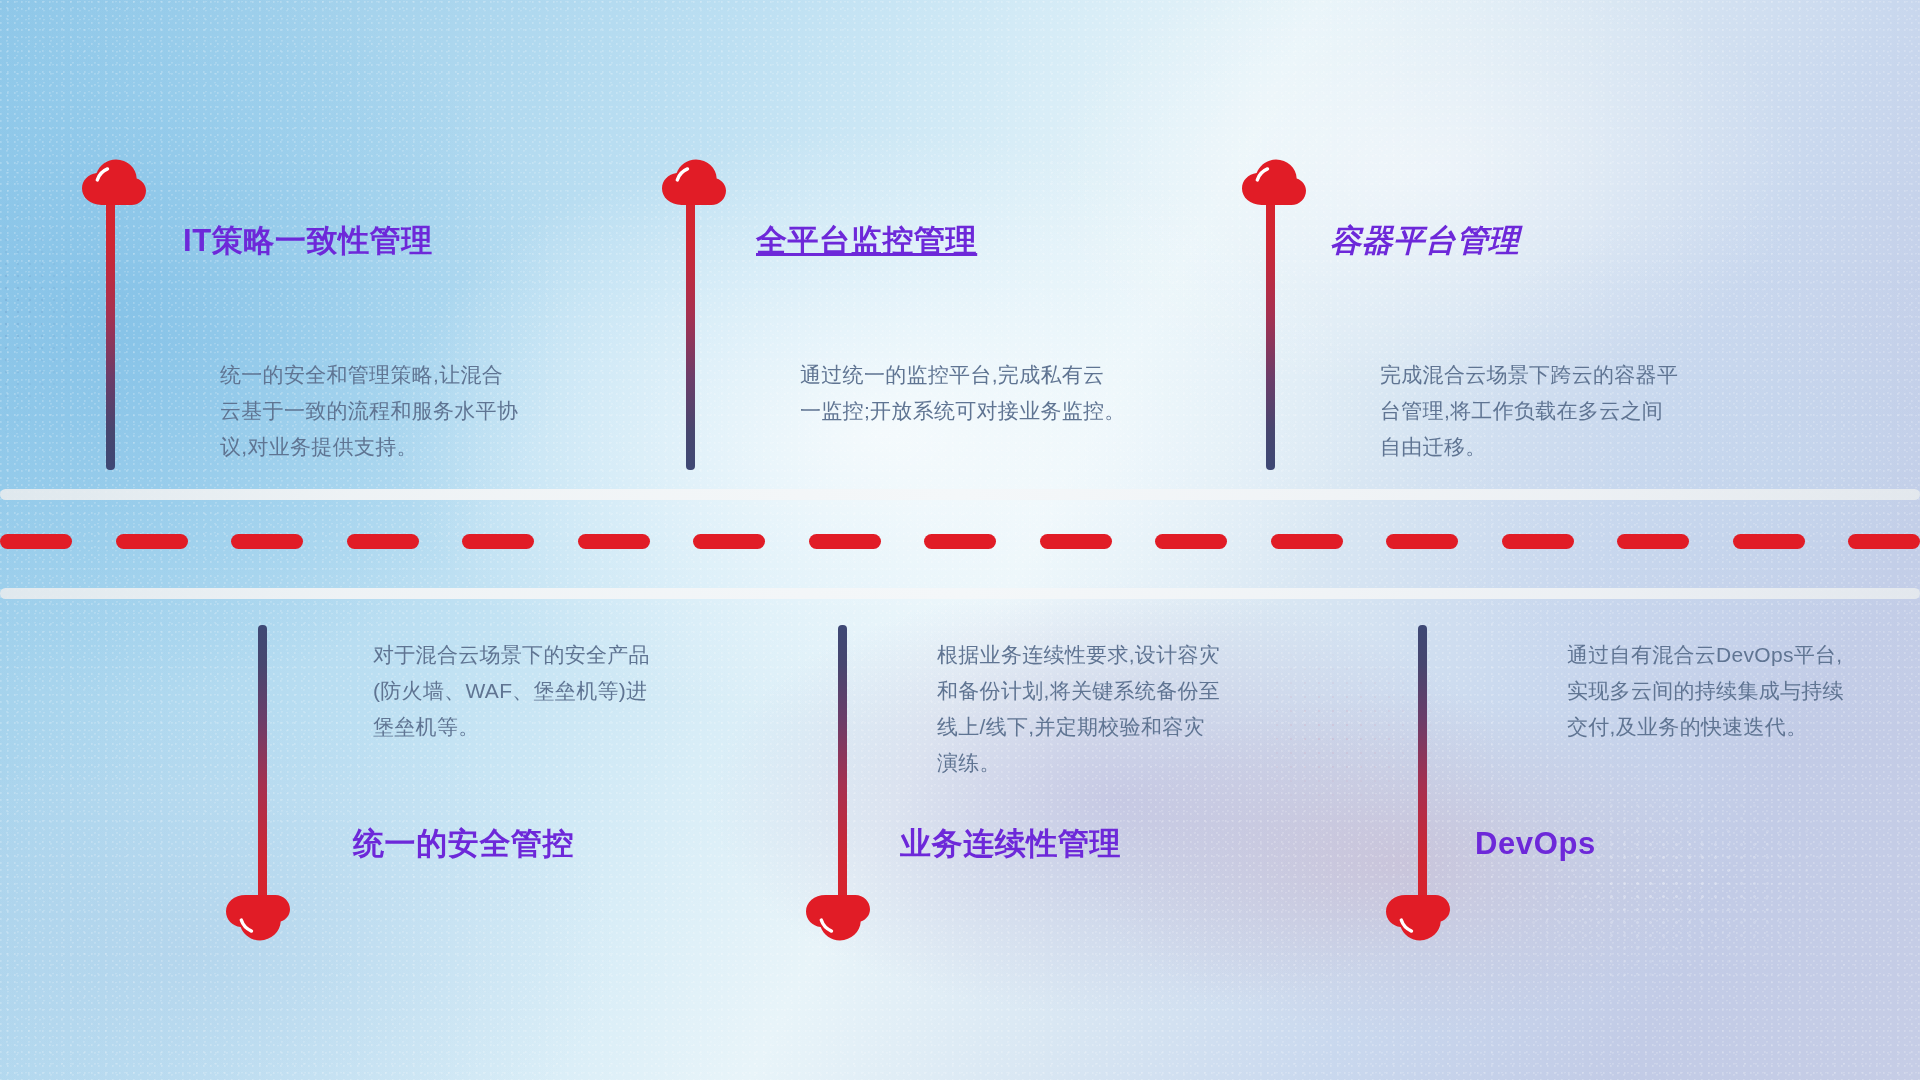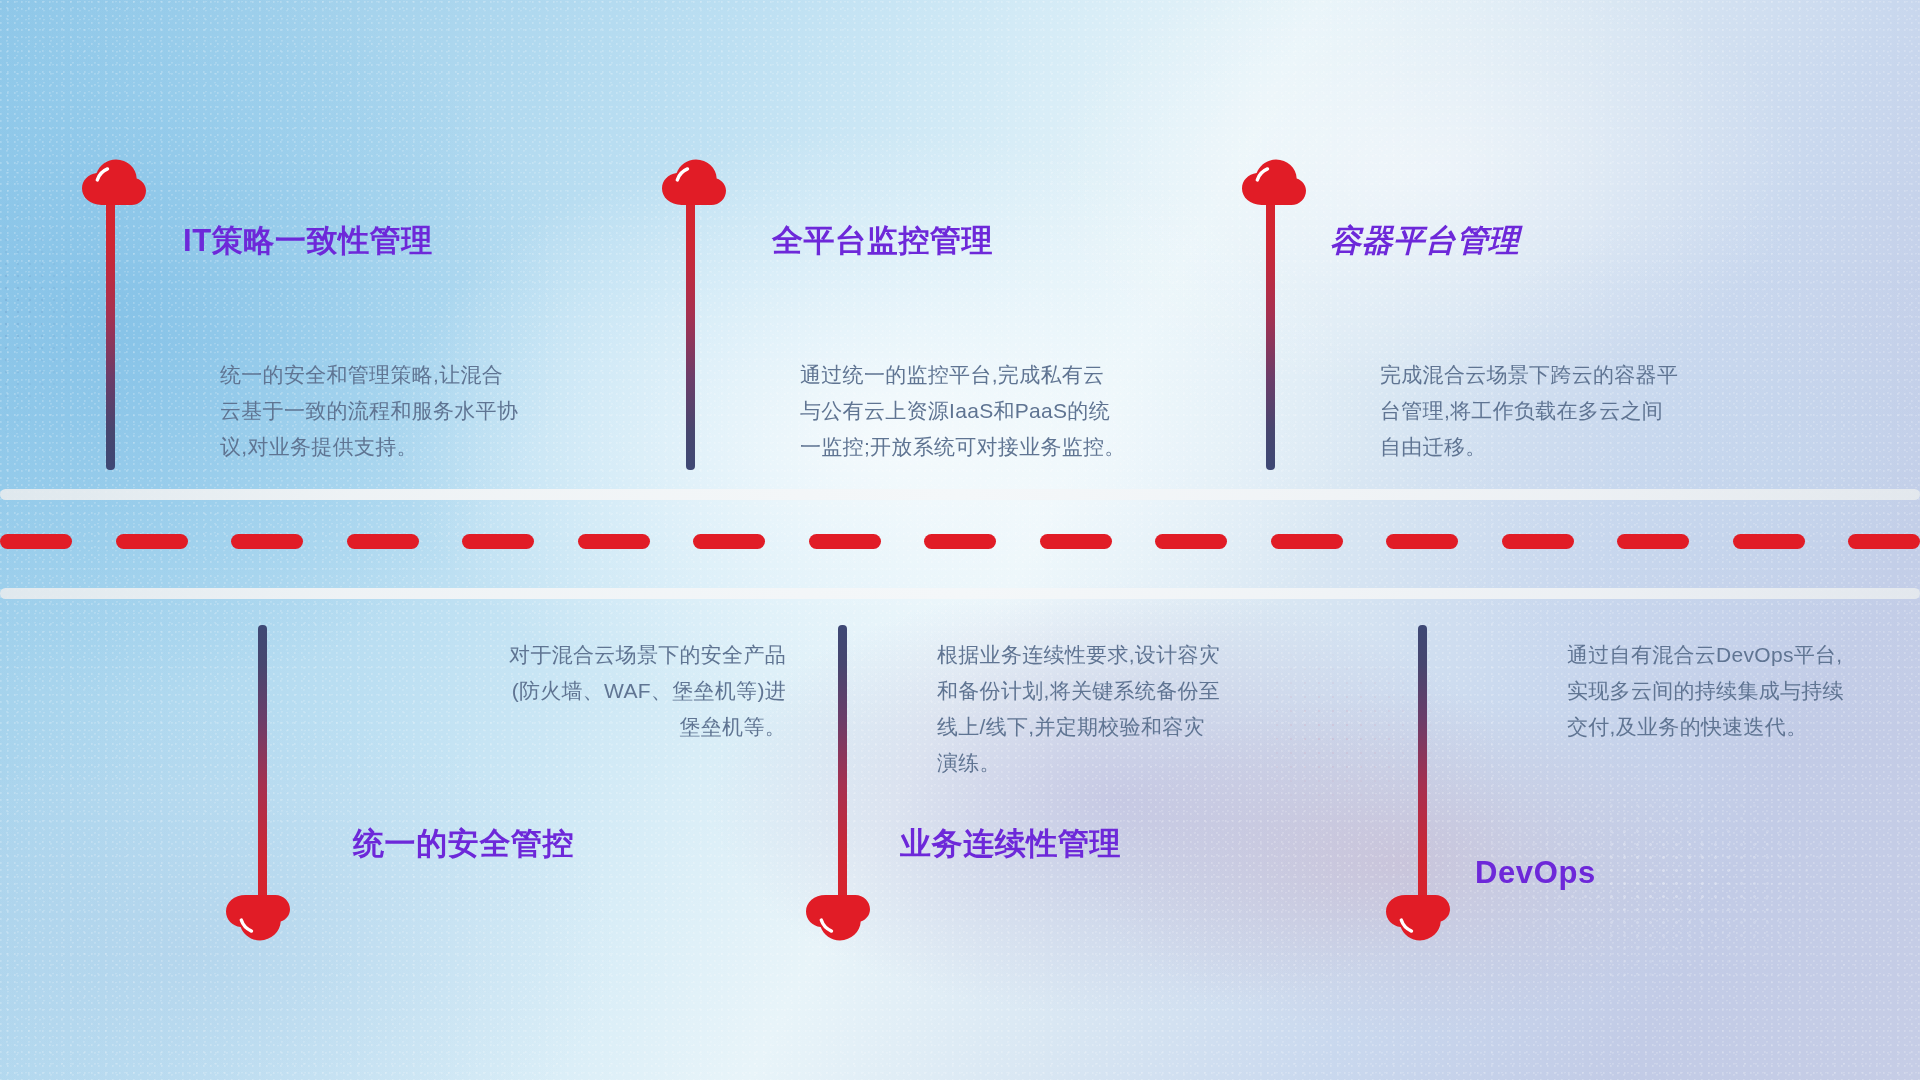--- a/index.html
+++ b/index.html
@@ -258,24 +258,23 @@
           <div>云基于一致的流程和服务水平协</div>
           <div>议,对业务提供支持。</div>
         </div>
       </div>
       <div class="pin">
         <div class="pin-stem stem-down" style="left: 686px; top: 200px; height: 270px;"></div>
         <div class="pin-cloud" style="left: 661px; top: 158px;"><svg viewBox="0 0 66 48" width="66" height="48" xmlns="http://www.w3.org/2000/svg">
             <path fill="#e11c26" d="M20.5 47C9.2 47 1 39.6 1 30.6c0-8 6.2-14.5 14.6-15.5C18.6 7.2 26.2 1.6 35 1.6c11.2 0 20.3 8.3 20.7 18.8 5.6 1.8 9.3 6.7 9.3 12.3C65 40.4 58.6 47 50.3 47Z"></path>
             <path fill="none" stroke="#ffffff" stroke-width="3.4" stroke-linecap="round" d="M16.3 21.9c1.6-5 5.4-9 10.2-11"></path>
           </svg></div>
-        <div class="card-title" style="left: 772px; top: 222px;">全平台监控管理</div>
+        <div class="card-title" style="left: 756px; top: 222px; text-decoration: underline;">全平台监控管理</div>
         <div class="card-body" style="left: 763px; top: 357px; width: 420px;">
           <div>通过统一的监控平台,完成私有云</div>
-          <div>与公有云上资源IaaS和PaaS的统</div>
           <div>一监控;开放系统可对接业务监控。</div>
         </div>
       </div>
       <div class="pin">
         <div class="pin-stem stem-down" style="left: 1266px; top: 200px; height: 270px;"></div>
         <div class="pin-cloud" style="left: 1241px; top: 158px;"><svg viewBox="0 0 66 48" width="66" height="48" xmlns="http://www.w3.org/2000/svg">
             <path fill="#e11c26" d="M20.5 47C9.2 47 1 39.6 1 30.6c0-8 6.2-14.5 14.6-15.5C18.6 7.2 26.2 1.6 35 1.6c11.2 0 20.3 8.3 20.7 18.8 5.6 1.8 9.3 6.7 9.3 12.3C65 40.4 58.6 47 50.3 47Z"></path>
             <path fill="none" stroke="#ffffff" stroke-width="3.4" stroke-linecap="round" d="M16.3 21.9c1.6-5 5.4-9 10.2-11"></path>
           </svg></div>
         <div class="card-title" style="left: 1330px; top: 222px; font-style: italic;">容器平台管理</div>
@@ -284,21 +283,21 @@
           <div>台管理,将工作负载在多云之间</div>
           <div>自由迁移。</div>
         </div>
       </div>
       <div class="pin">
         <div class="pin-stem stem-up" style="left: 258px; top: 625px; height: 277px;"></div>
         <div class="pin-cloud" style="left: 225px; top: 894px; transform: scaleY(-1);"><svg viewBox="0 0 66 48" width="66" height="48" xmlns="http://www.w3.org/2000/svg">
             <path fill="#e11c26" d="M20.5 47C9.2 47 1 39.6 1 30.6c0-8 6.2-14.5 14.6-15.5C18.6 7.2 26.2 1.6 35 1.6c11.2 0 20.3 8.3 20.7 18.8 5.6 1.8 9.3 6.7 9.3 12.3C65 40.4 58.6 47 50.3 47Z"></path>
             <path fill="none" stroke="#ffffff" stroke-width="3.4" stroke-linecap="round" d="M16.3 21.9c1.6-5 5.4-9 10.2-11"></path>
           </svg></div>
-        <div class="card-body" style="left: 319px; top: 637px; width: 430px; text-align: right;">
+        <div class="card-body" style="left: 336px; top: 637px; width: 430px;">
           <div>对于混合云场景下的安全产品</div>
           <div>(防火墙、WAF、堡垒机等)进</div>
           <div>堡垒机等。</div>
         </div>
         <div class="card-title" style="left: 325px; top: 825px; margin-left: 28px;">统一的安全管控</div>
       </div>
       <div class="pin">
         <div class="pin-stem stem-up" style="left: 838px; top: 625px; height: 277px;"></div>
         <div class="pin-cloud" style="left: 805px; top: 894px; transform: scaleY(-1);"><svg viewBox="0 0 66 48" width="66" height="48" xmlns="http://www.w3.org/2000/svg">
             <path fill="#e11c26" d="M20.5 47C9.2 47 1 39.6 1 30.6c0-8 6.2-14.5 14.6-15.5C18.6 7.2 26.2 1.6 35 1.6c11.2 0 20.3 8.3 20.7 18.8 5.6 1.8 9.3 6.7 9.3 12.3C65 40.4 58.6 47 50.3 47Z"></path>
@@ -316,17 +315,17 @@
         <div class="pin-stem stem-up" style="left: 1418px; top: 625px; height: 277px;"></div>
         <div class="pin-cloud" style="left: 1385px; top: 894px; transform: scaleY(-1);"><svg viewBox="0 0 66 48" width="66" height="48" xmlns="http://www.w3.org/2000/svg">
             <path fill="#e11c26" d="M20.5 47C9.2 47 1 39.6 1 30.6c0-8 6.2-14.5 14.6-15.5C18.6 7.2 26.2 1.6 35 1.6c11.2 0 20.3 8.3 20.7 18.8 5.6 1.8 9.3 6.7 9.3 12.3C65 40.4 58.6 47 50.3 47Z"></path>
             <path fill="none" stroke="#ffffff" stroke-width="3.4" stroke-linecap="round" d="M16.3 21.9c1.6-5 5.4-9 10.2-11"></path>
           </svg></div>
         <div class="card-body" style="left: 1530px; top: 637px; width: 430px;">
           <div>通过自有混合云DevOps平台,</div>
           <div>实现多云间的持续集成与持续</div>
           <div>交付,及业务的快速迭代。</div>
         </div>
-        <div class="card-title" style="left: 1475px; top: 825px; margin-top: 29px;">DevOps</div>
+        <div class="card-title" style="left: 1475px; top: 825px;">DevOps</div>
       </div>
     </div>
 
 </div>
 
 </body></html>

